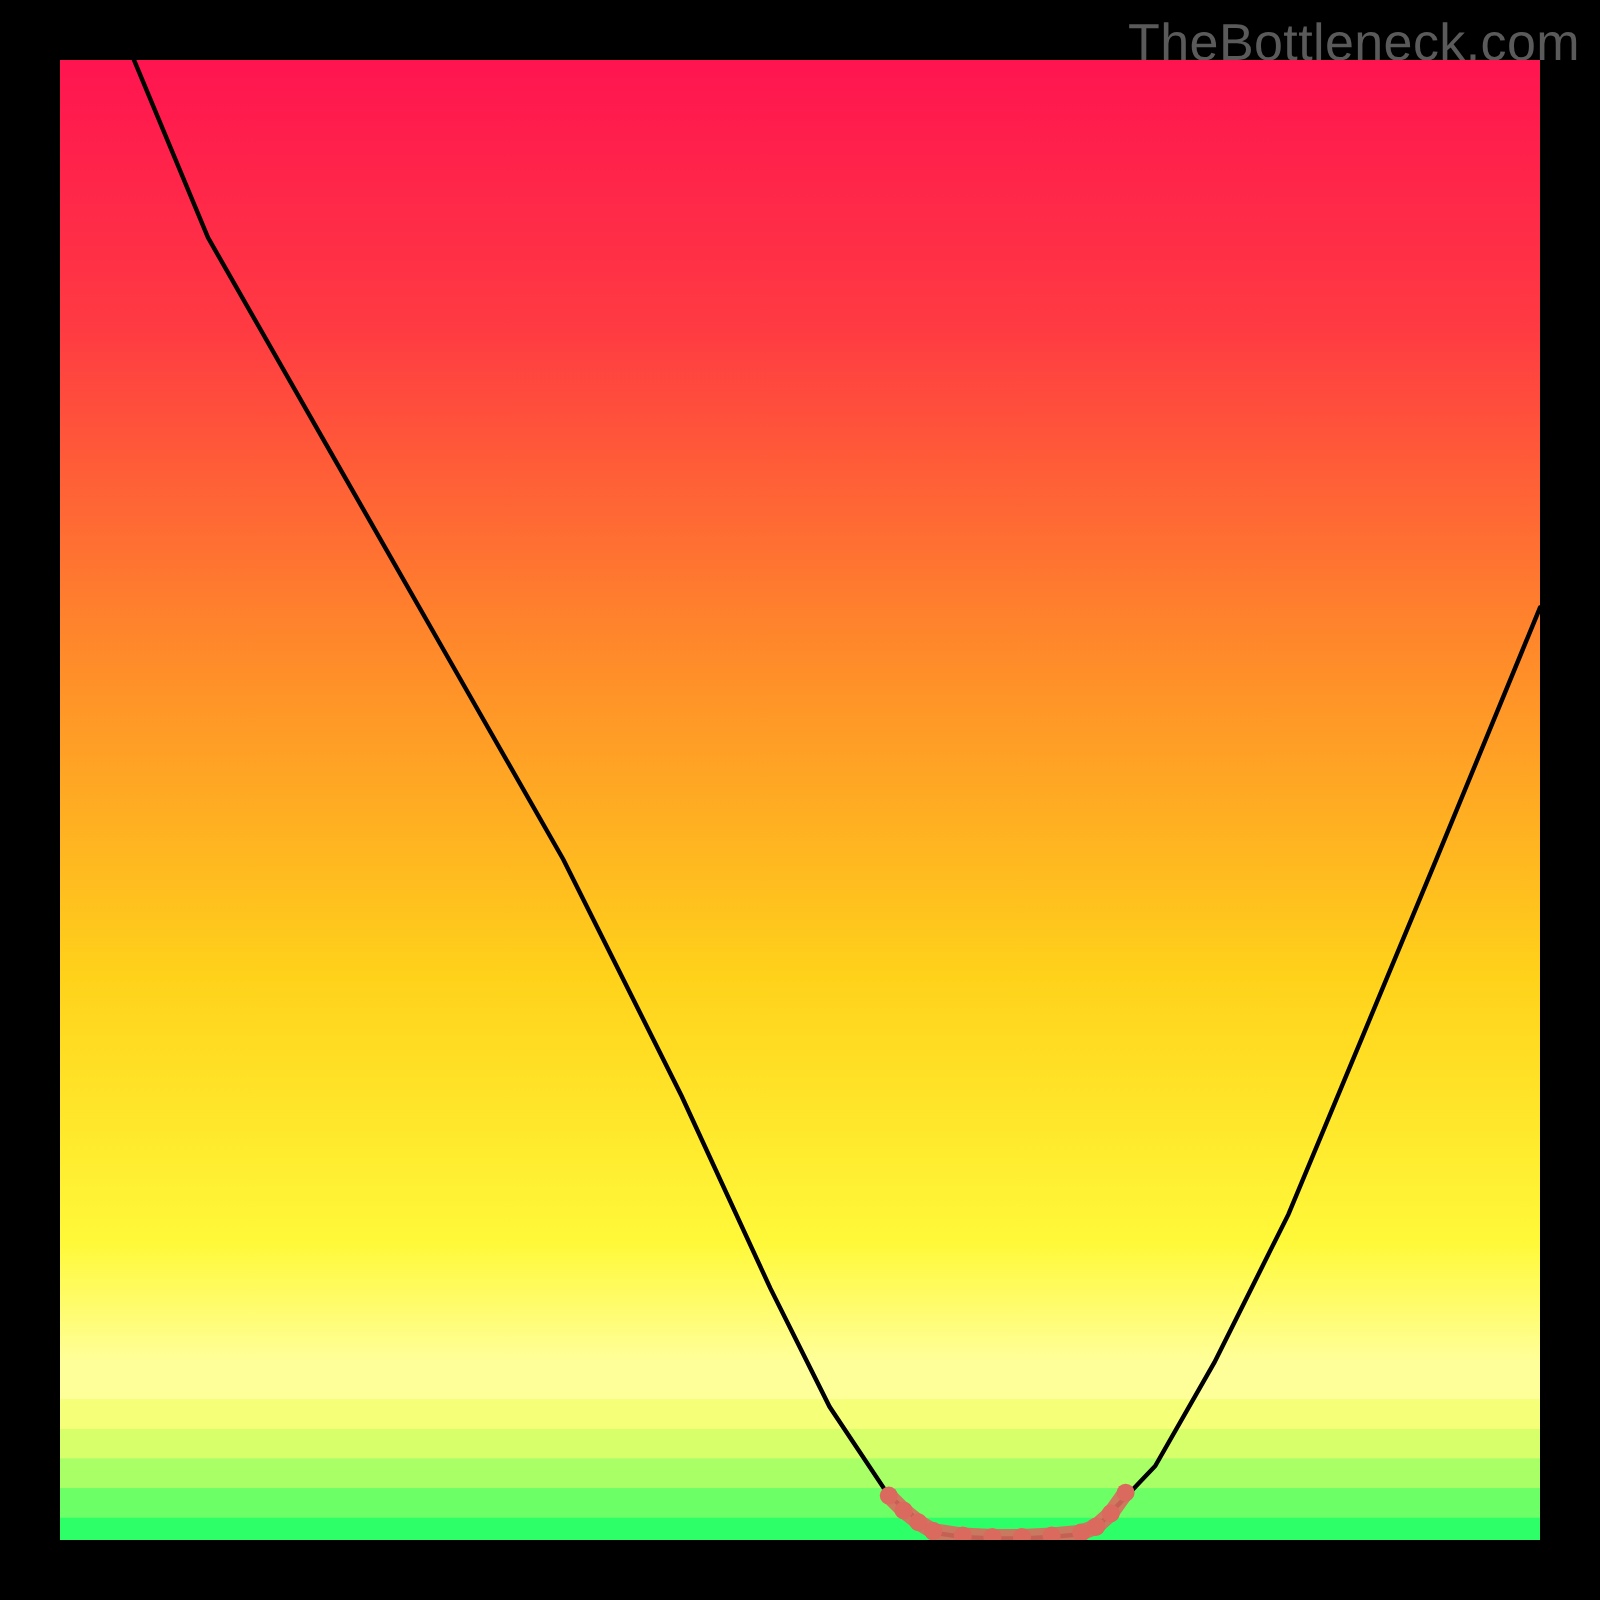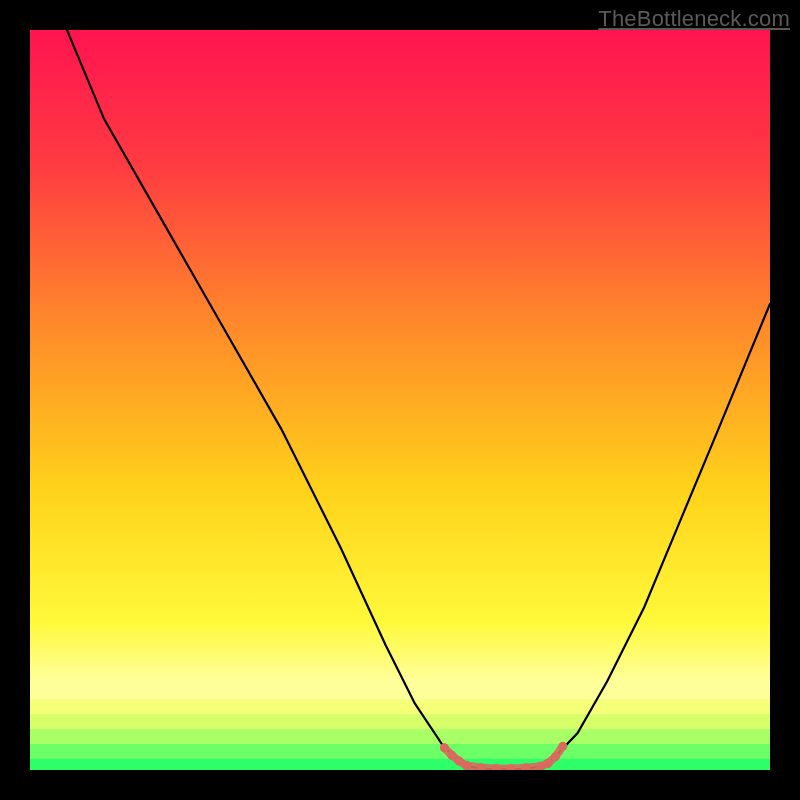--- a/index.html
+++ b/index.html
@@ -15,25 +15,24 @@
     position: relative;
     width: 800px;
     height: 800px;
     background: #000;
   }
   .watermark {
     position: absolute;
     top: 6px;
     right: 10px;
     color: #5a5a5a;
-    font-size: 22px;
+    font-size: 26px;
     font-weight: 500;
     letter-spacing: 0.2px;
     user-select: none;
-    text-decoration: underline;
   }
   .plot-area {
     position: absolute;
     left: 30px;
     top: 30px;
     width: 740px;
     height: 740px;
     overflow: hidden;
   }
   .gradient {

